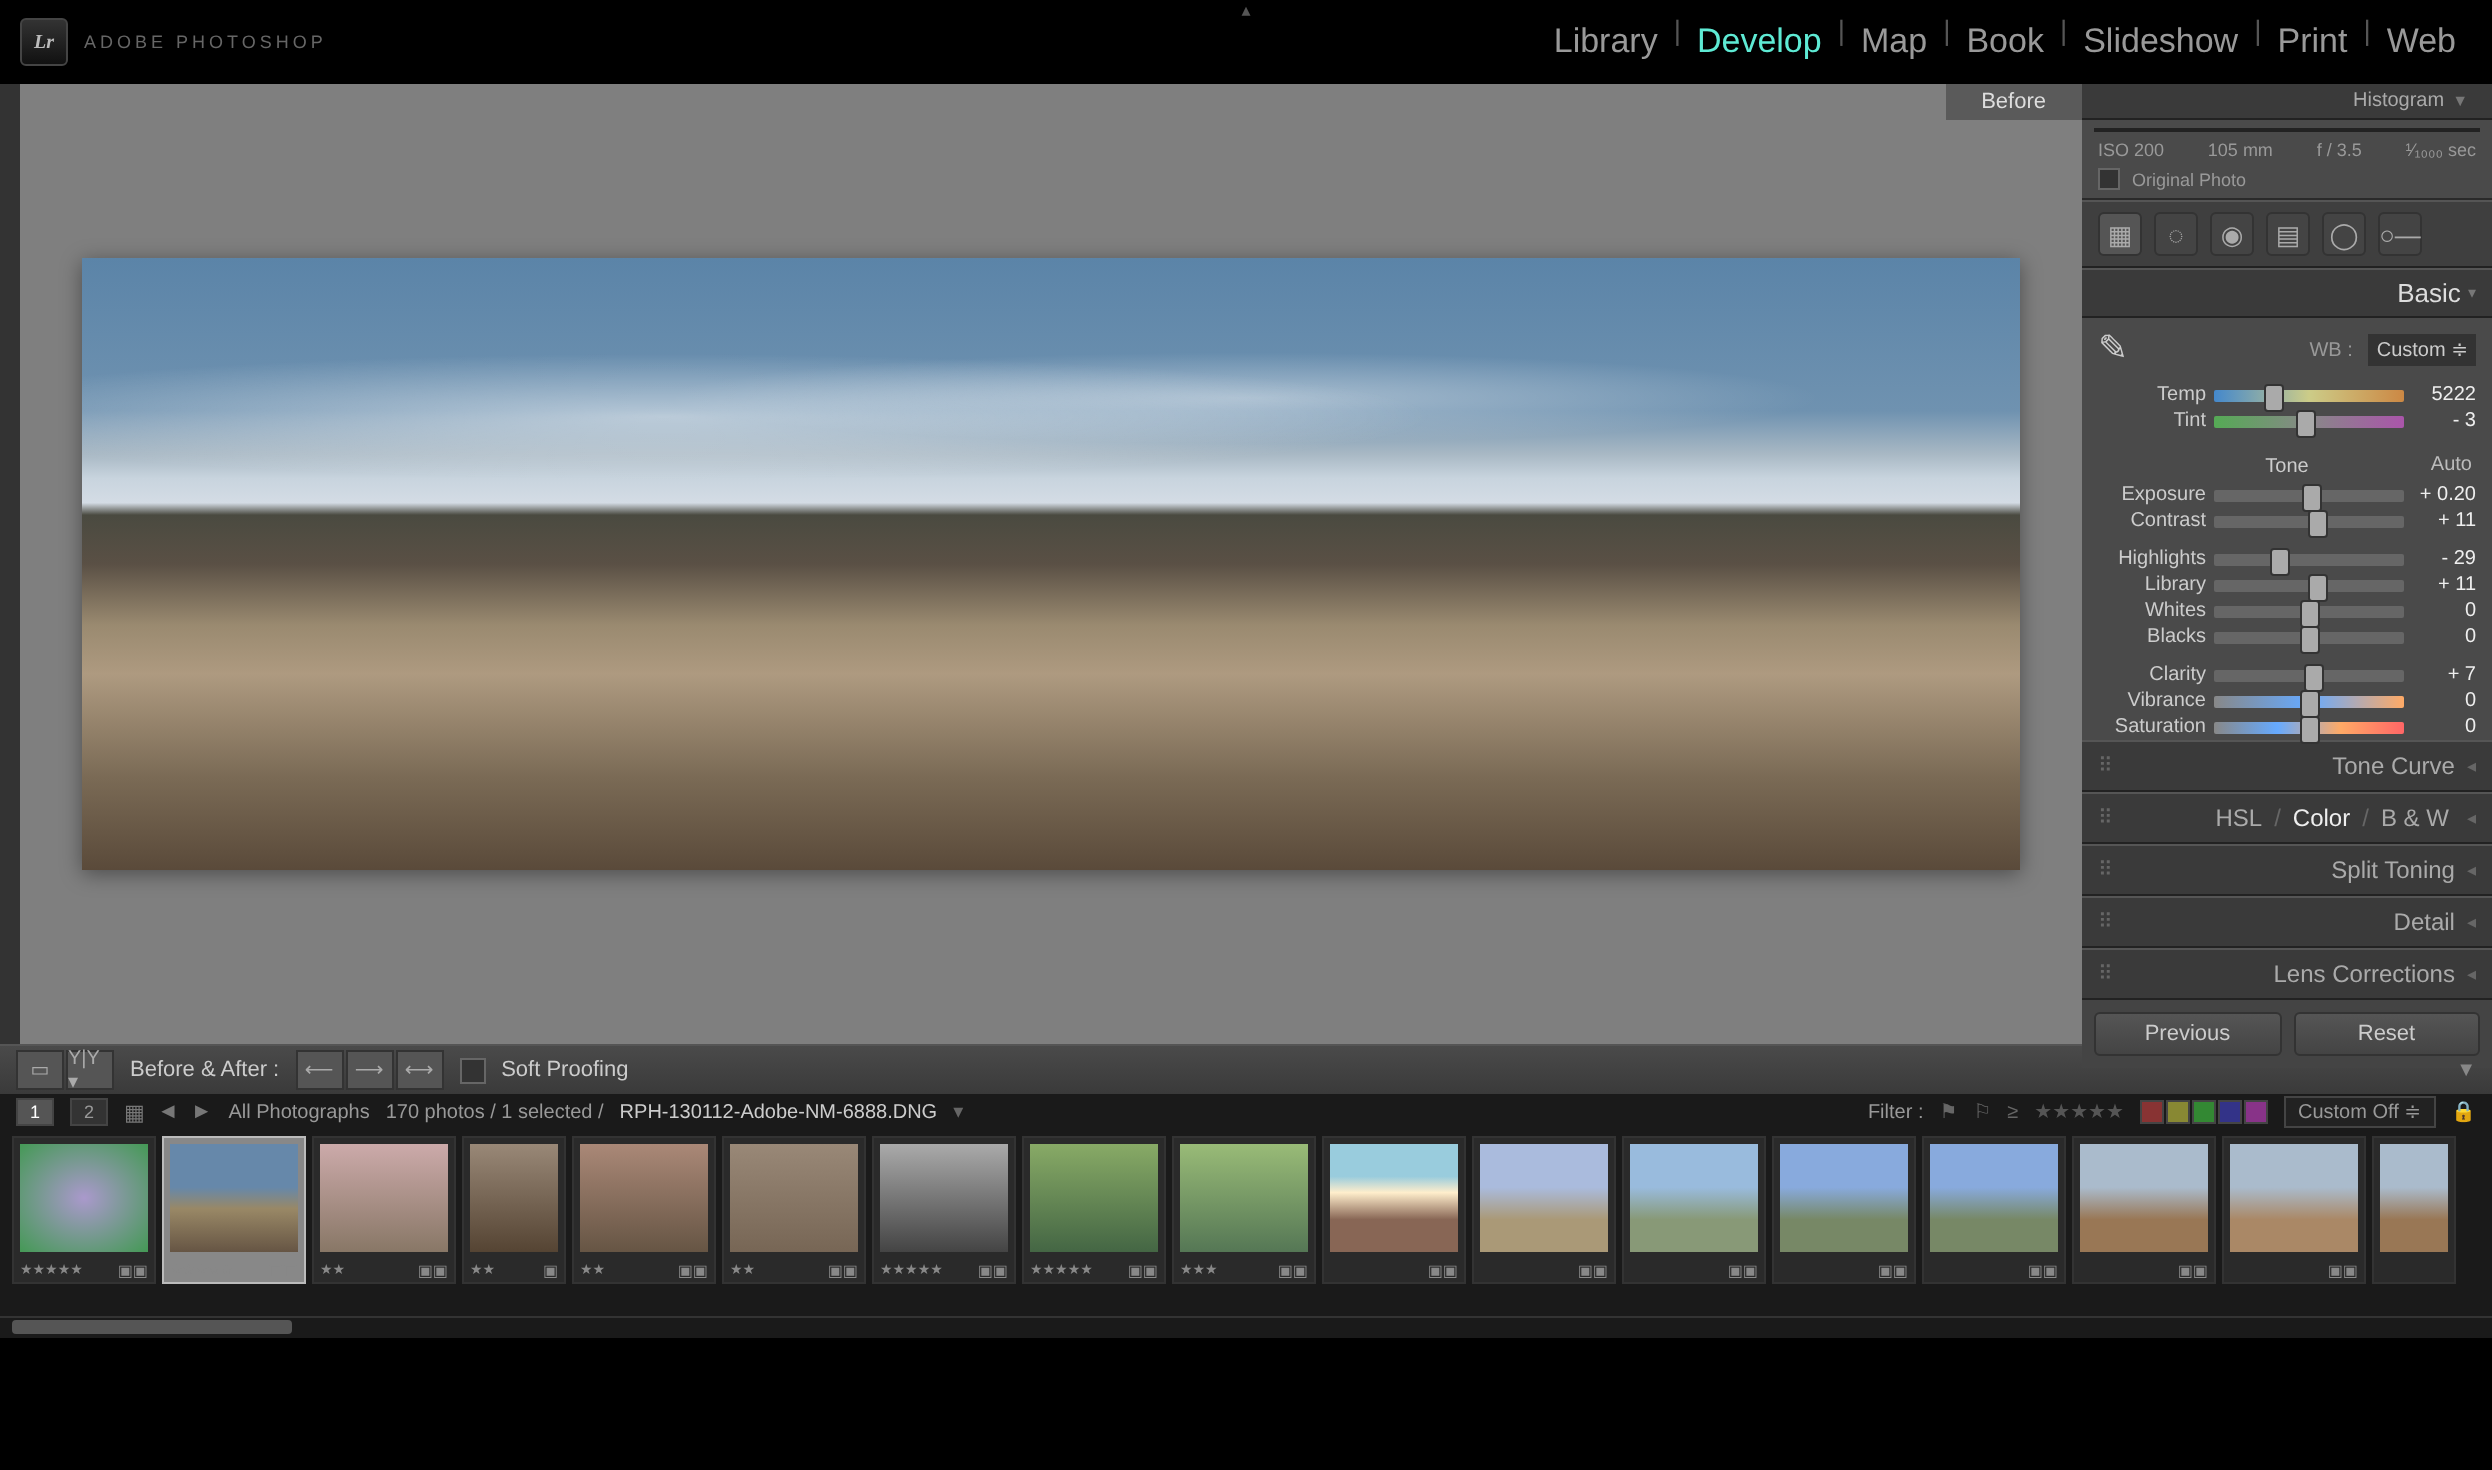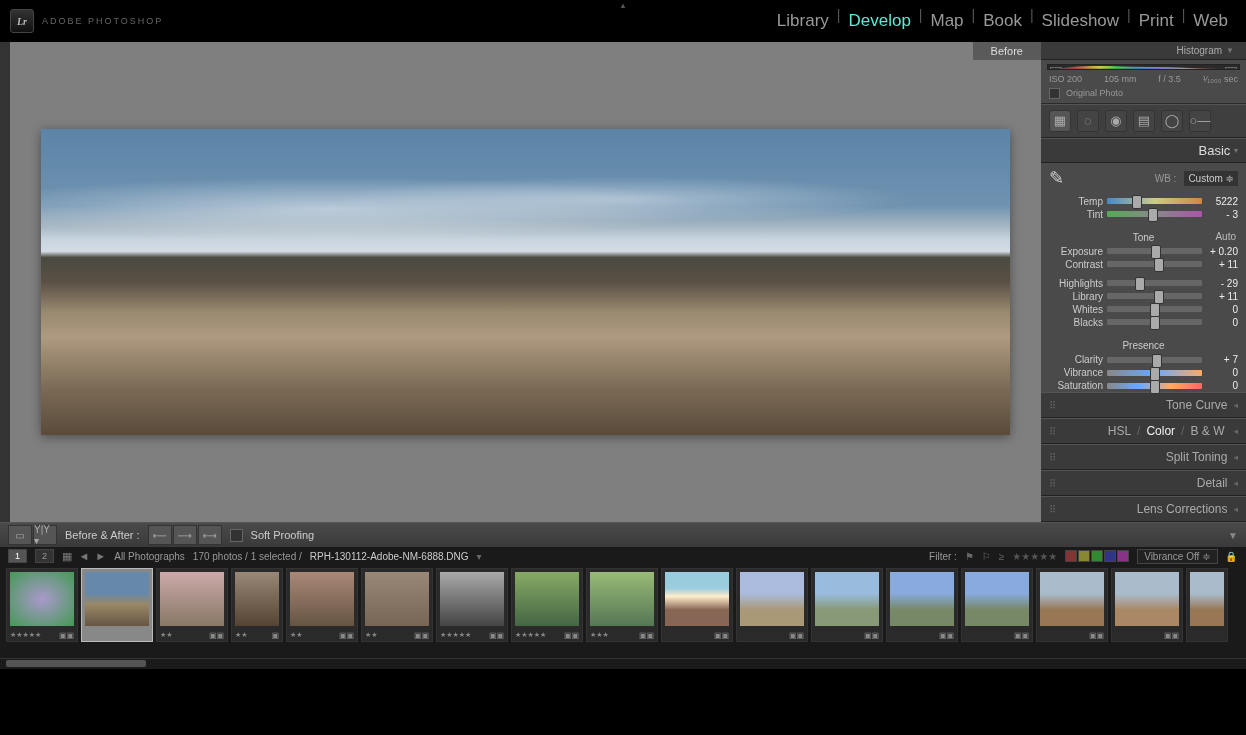--- a/index.html
+++ b/index.html
@@ -242,21 +242,20 @@
       </div>
     <div class="slider-row">
         <span class="sl-lbl">Blacks</span>
         <div class="track">
           <div class="thumb" style="left:50%"></div>
         </div>
         <span class="val">0</span>
       </div>
 
     <div class="divider"></div>
-    <div class="sub-head">Presence</div>
     <div class="slider-row">
         <span class="sl-lbl">Clarity</span>
         <div class="track">
           <div class="thumb" style="left:53%"></div>
         </div>
         <span class="val">+ 7</span>
       </div>
     <div class="slider-row">
         <span class="sl-lbl">Vibrance</span>
         <div class="track vib">
@@ -291,20 +290,24 @@
         <span class="grip">⠿</span>
         <span>Detail</span>
         <span class="arrow">◂</span>
       </div>
     <div class="collapsed-header">
         <span class="grip">⠿</span>
         <span>Lens Corrections</span>
         <span class="arrow">◂</span>
       </div>
 
+    <div class="bottom-btns">
+      <button>Previous</button>
+      <button>Reset</button>
+    </div>
   </div>
 </div>
 
 <div class="toolbar">
   <div class="tb-group">
     <div class="tb-btn">▭</div>
     <div class="tb-btn">Y|Y ▾</div>
   </div>
   <span>Before &amp; After :</span>
   <div class="tb-group">
@@ -335,21 +338,21 @@
     <span style="color:#666">⚐</span>
     <span style="color:#666">≥</span>
     <div class="stars">★★★★★</div>
     <div class="color-labels">
       <span class="cl" style="background:#833"></span>
         <span class="cl" style="background:#883"></span>
         <span class="cl" style="background:#383"></span>
         <span class="cl" style="background:#338"></span>
         <span class="cl" style="background:#838"></span>
     </div>
-    <span class="filter-drop"><span>Vibrance Off</span> ≑</span>
+    <span class="filter-drop"><span>Custom Off</span> ≑</span>
     <span style="color:#777">🔒</span>
   </div>
 </div>
 
 <div class="filmstrip">
   <div class="thumb-cell">
       <div class="thumb-img t1"></div>
       <div class="thumb-meta">
         <span>★★★★★</span>
         <span class="thumb-badges">▣▣</span>

